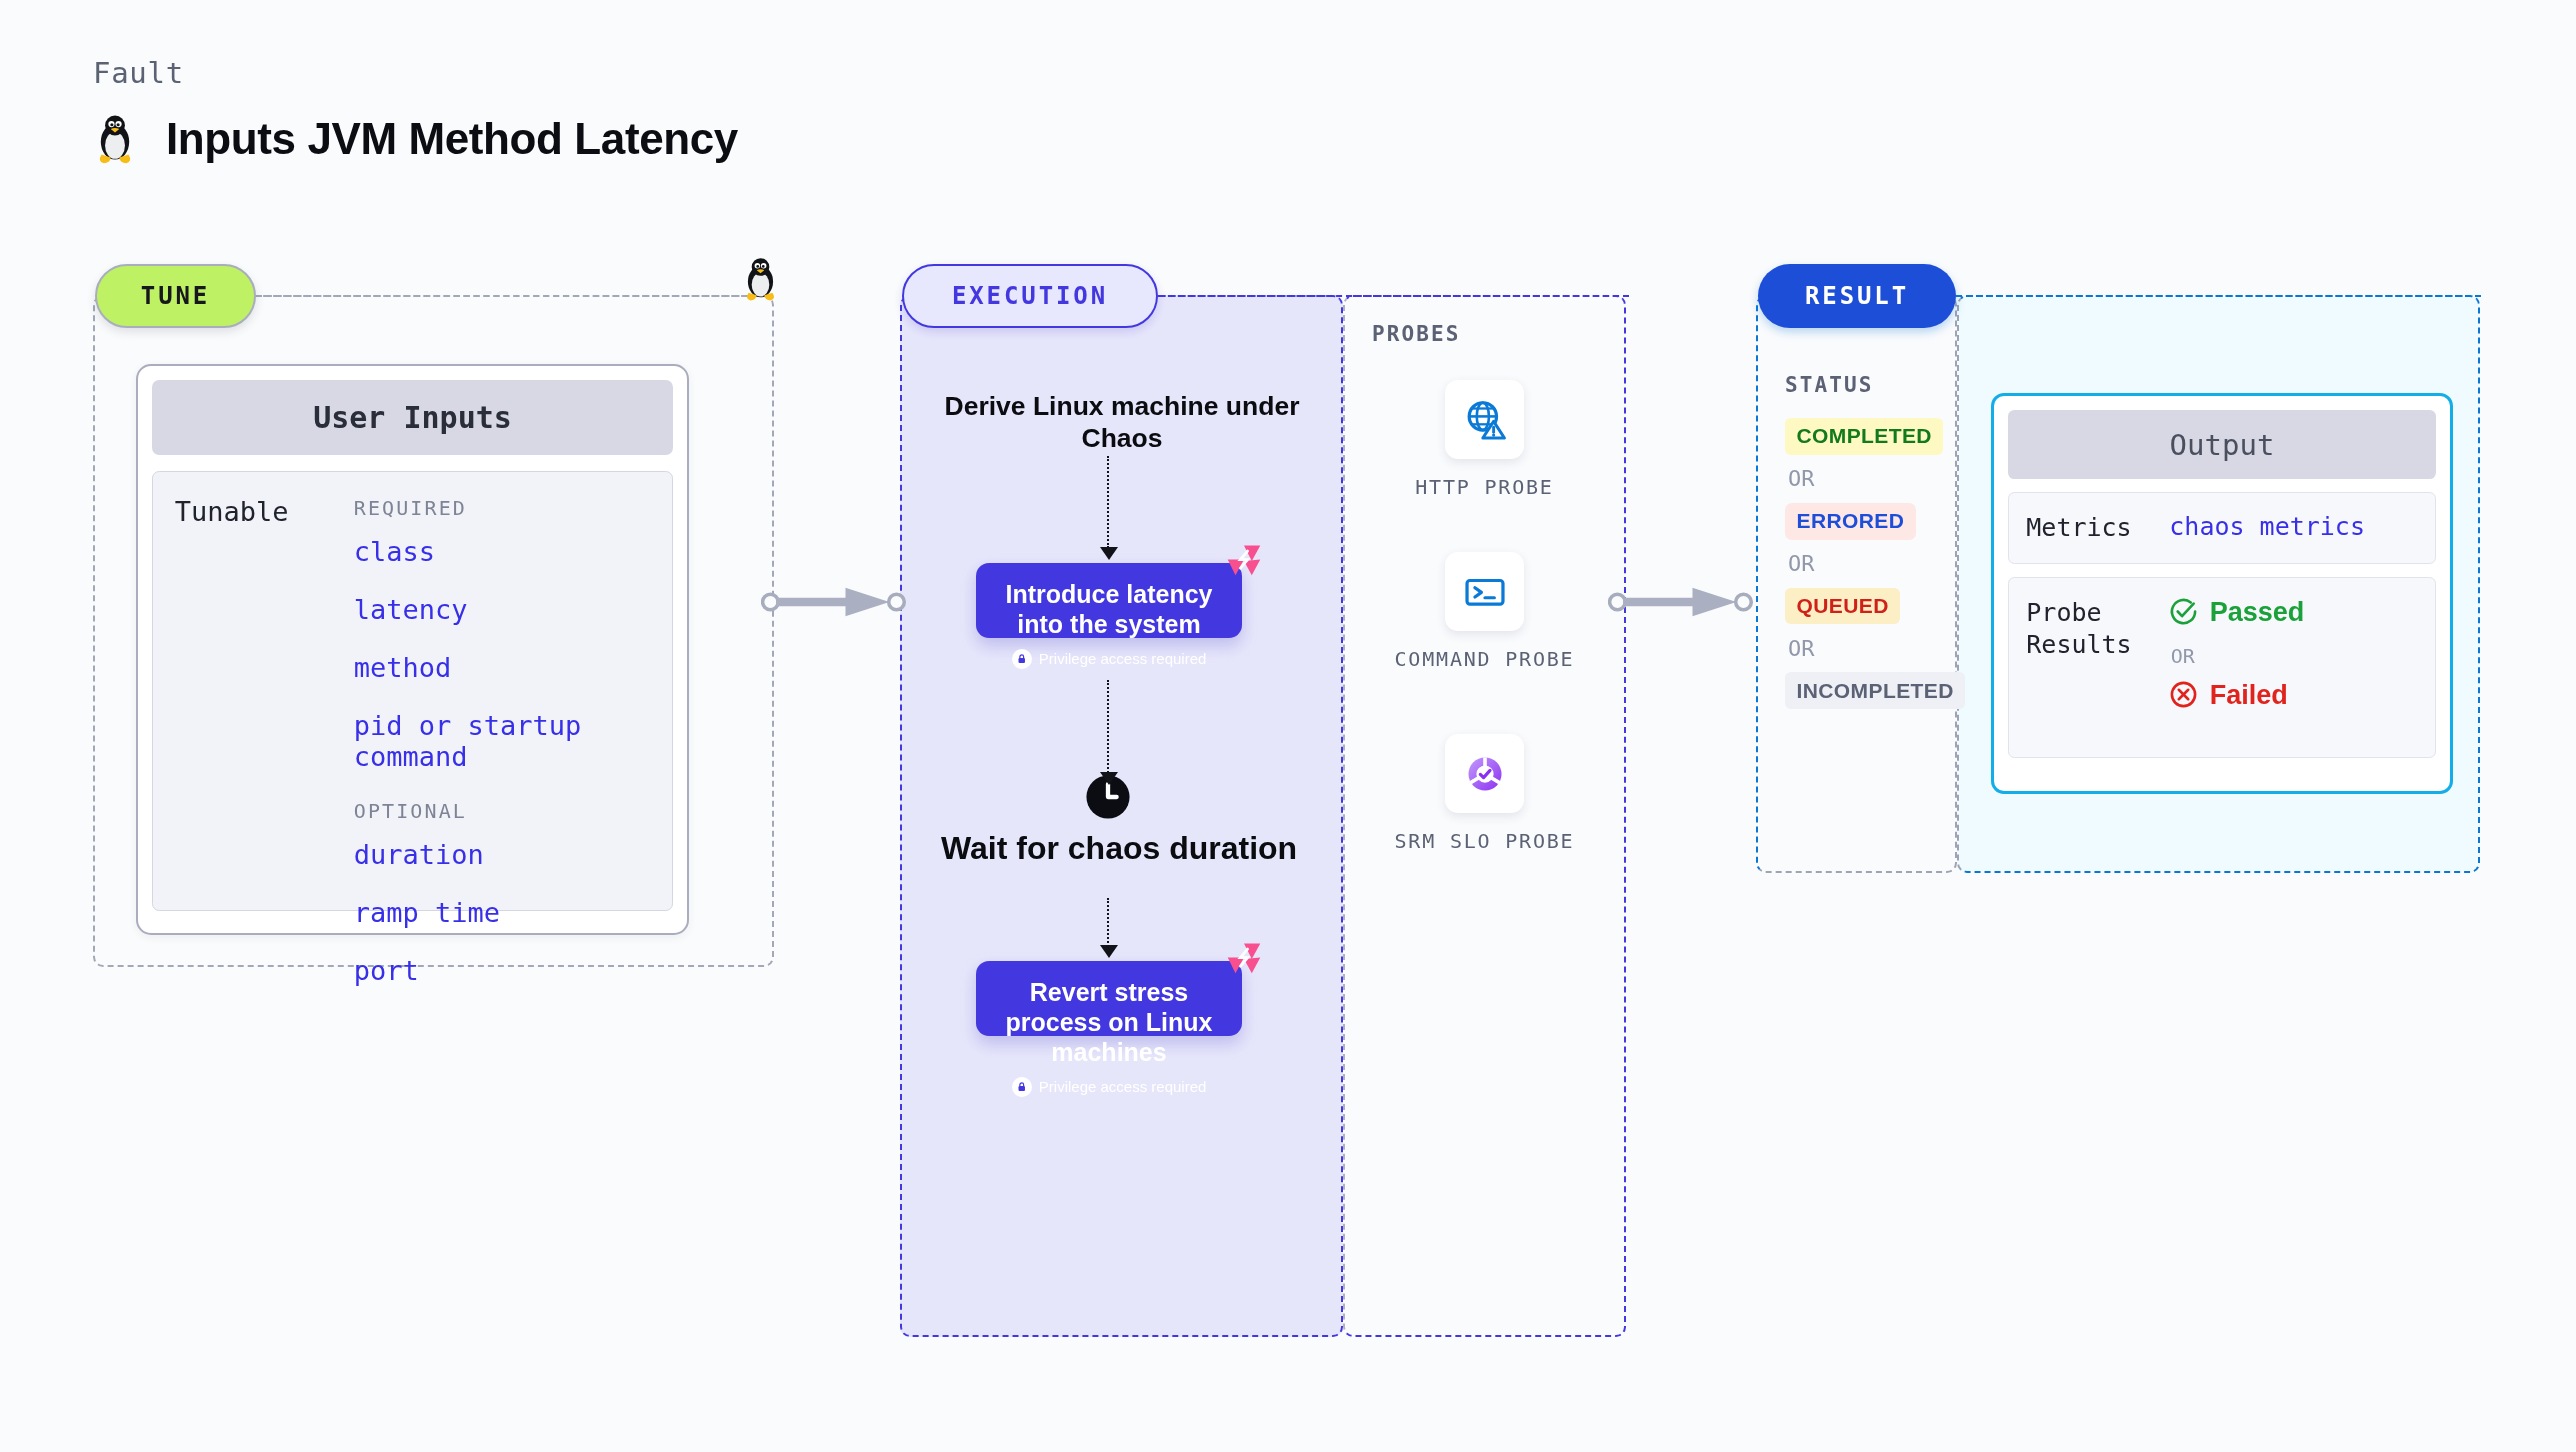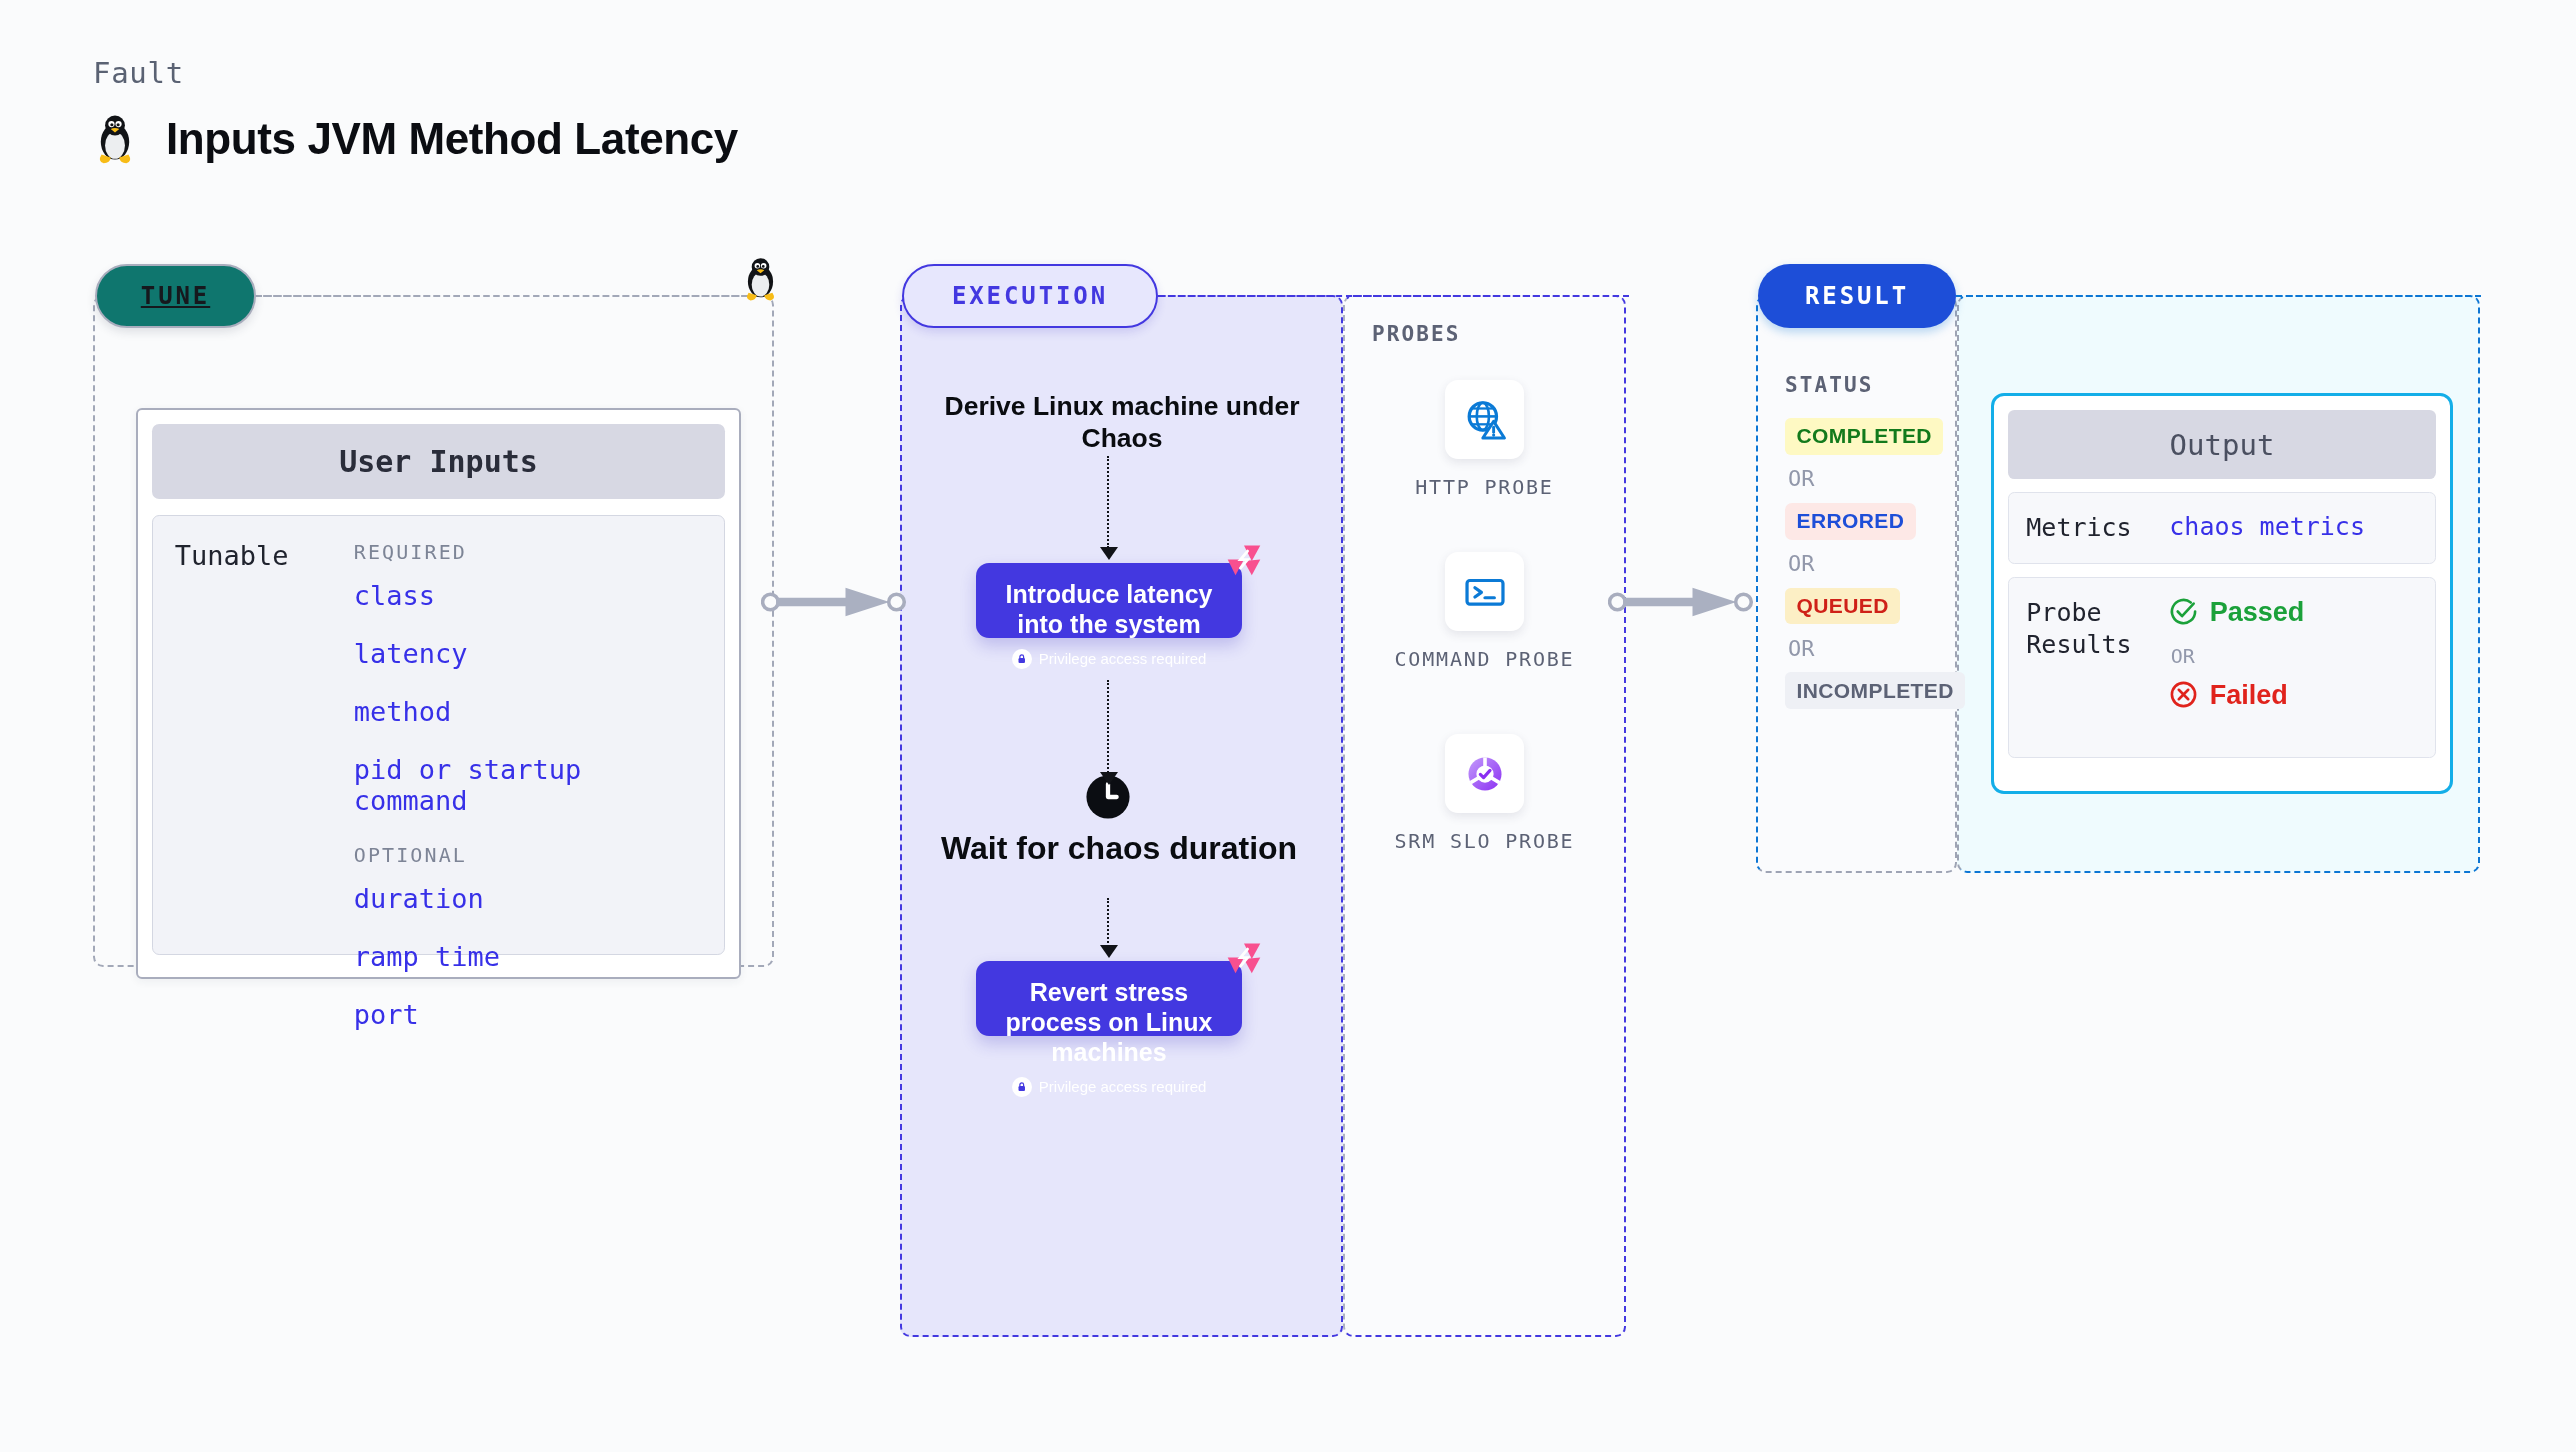--- a/index.html
+++ b/index.html
@@ -29,23 +29,22 @@
   
   .pill {
     position: absolute; display: flex; align-items: center; justify-content: center;
     border-radius: 716px;
     font-family: "DejaVu Sans Mono", monospace;
     font-weight: 700; font-size: 24px; letter-spacing: 2.9px;
     z-index: 8;
   }
   #tune-pill {
     left: 95px; top: 264px; width: 161px; height: 64px;
-    background: #0f766e; border: 2.1px solid #a9adbd; color: #16181d;
+    background: #bef264; border: 2.1px solid #a9adbd; color: #16181d;
     box-shadow: 0 4.3px 10px rgba(40,45,70,0.13);
-    text-decoration: underline;
   }
   #execution-pill {
     left: 902px; top: 264px; width: 256px; height: 64px;
     background: #e7e7fd; border: 2.9px solid #4338e0; color: #4338e0;
     box-shadow: 0 4.3px 10px rgba(60,50,200,0.16);
   }
   #result-pill {
     left: 1758px; top: 264px; width: 198px; height: 64px;
     background: #1d4ed8; border: none; color: #ffffff;
     box-shadow: 0 4.3px 10px rgba(12,118,212,0.28);
@@ -82,25 +81,24 @@
     position: absolute; height: 0;
     border-top-width: 2.9px; border-top-style: dashed;
     z-index: 2;
   }
   #tune-dotline      { left: 256px;  top: 295px; width: 501px;  border-top-color: #a2a8b8; }
   #execution-dotline { left: 1158px; top: 295px; width: 471px;  border-top-color: #4338e0; }
   #result-dotline    { left: 1956px; top: 295px; width: 525px;  border-top-color: #0c76d4; }
 
   
   #user-inputs-card {
-    position: absolute; left: 136px; top: 364px; width: 605px; height: 571px;
-    background: #ffffff; border: 2.1px solid #a9adbd; border-radius: 6px;
+    position: absolute; left: 136px; top: 364px; width: 553px; height: 571px;
+    background: #ffffff; border: 2.1px solid #a9adbd; border-radius: 15px;
     box-shadow: 0 2.9px 8.6px rgba(40,45,70,0.06);
     padding: 14.3px;
-    margin-top: 44px;
   }
   #user-inputs-header {
     height: 75px; background: #d7d8e3; border-radius: 7.2px;
     display: flex; align-items: center; justify-content: center;
     font-family: "DejaVu Sans Mono", monospace;
     font-size: 30px; font-weight: 700; color: #2a2d3a;
   }
   #tunable-body {
     margin-top: 15.8px; height: 440px;
     background: #f2f3f8; border: 1.4px solid #d4d7e2; border-radius: 7.2px;

